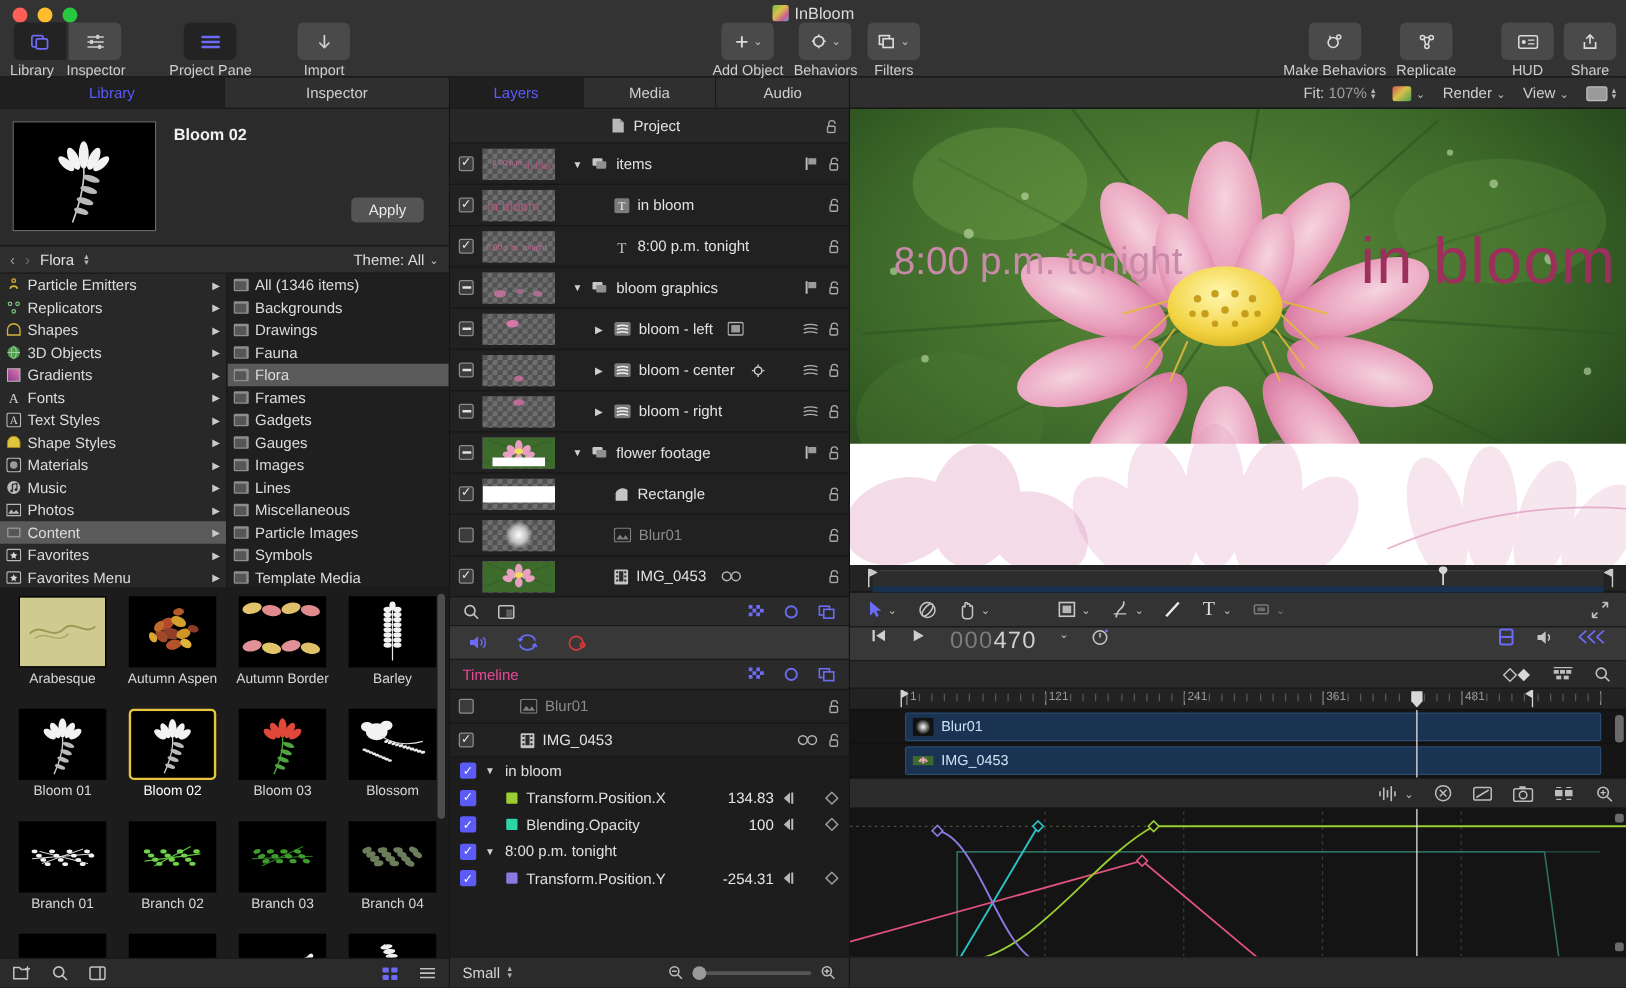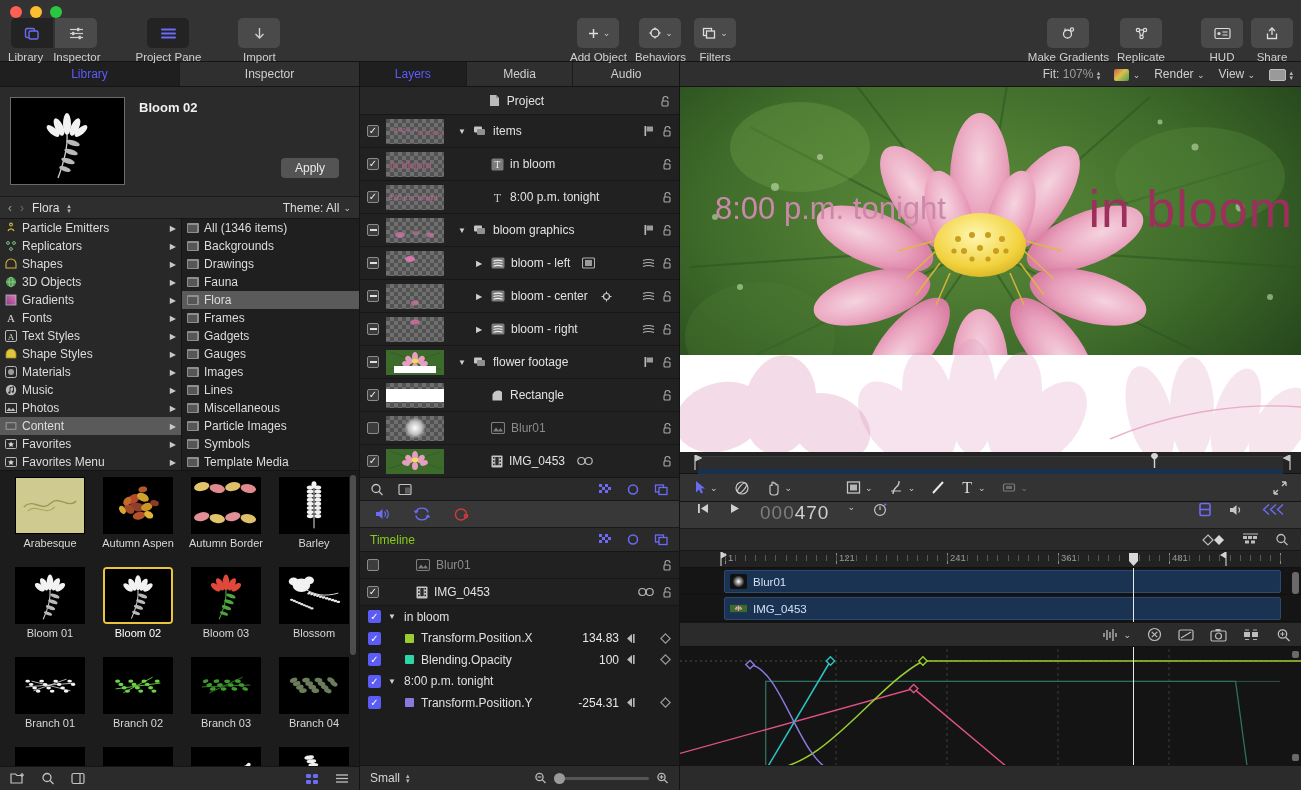--- a/index.html
+++ b/index.html
@@ -93,21 +93,21 @@
      linear-gradient(45deg,#6f6f6f 25%,transparent 25%,transparent 75%,#6f6f6f 75%),
      linear-gradient(45deg,#6f6f6f 25%,#525252 25%,#525252 75%,#6f6f6f 75%);
      background-size:8px 8px; background-position:0 0,4px 4px; position:relative; overflow:hidden;}
   .lname{ flex:1; display:flex; align-items:center; gap:6px; overflow:hidden;}
   .tri{ width:9px; font-size:8px; color:#cfcfcf;}
   .rightic{ display:flex; gap:7px; align-items:center; margin-left:auto;}
 
   .search-strip{ height:24px; background:#2a2a2a; display:flex; align-items:center; padding:0 10px; border-top:1px solid #161616; border-bottom:1px solid #161616;}
   .strip-right{ margin-left:auto; display:flex; gap:14px; align-items:center;}
   .transport{ height:27px; background:#383838; display:flex; align-items:center; padding:0 14px; gap:22px; border-bottom:1px solid #1a1a1a;}
-  .tl-head{ height:24px; background:#2a2a2a; display:flex; align-items:center; padding:0 10px; border-bottom:1px solid #161616; color:#84cc16;}
+  .tl-head{ height:24px; background:#2a2a2a; display:flex; align-items:center; padding:0 10px; border-bottom:1px solid #161616; color:#ec4899;}
   .tl-rows{ background:#212121; }
   .animstrip{ height:22px; background:#2e2e2e; display:flex; align-items:center; padding:0 10px; gap:6px; border-top:1px solid #171717; border-bottom:1px solid #171717;}
   .kf-list{ flex:1; background:#1d1d1d; overflow:hidden; min-height:0;}
   .kfrow{ height:21.5px; display:flex; align-items:center; padding:0 8px; gap:7px; font-size:12px; color:#e0e0e0;}
   .kcb{ width:13px;height:13px;border-radius:2px;background:#5b5bf5;display:flex;align-items:center;justify-content:center;color:#fff;font-size:10px;}
   .kcb:after{content:"✓";}
   .swatch{ width:9px;height:9px;border-radius:1px;}
   .kfval{ margin-left:auto; color:#e8e8e8; font-size:12px;}
   .small-strip{ height:25px; flex:0 0 25px; background:#2b2b2b; display:flex; align-items:center; padding:0 10px; border-top:1px solid #141414;}
 
@@ -148,20 +148,24 @@
 <body>
 
 <div class="app">
 
   <div class="titlebar">
     <div class="traffic">
       <span class="dot r"></span>
       <span class="dot y"></span>
       <span class="dot g"></span>
     </div>
+    <div class="win-title">
+      <span class="ficon"></span>
+      <span>InBloom</span>
+    </div>
 
     <div class="tb-group" style="left:8px; top:18px;">
       <div class="tb-item">
         <div class="tb-pair">
           <div class="tb-btn dark">
             <svg width="17" height="15" viewBox="0 0 17 15">
               <rect x="1.5" y="2.5" width="9" height="9" rx="1.5" fill="none" stroke="#6b6bf5" stroke-width="1.4"></rect>
               <rect x="5" y="5" width="9" height="8" rx="1.5" fill="#232323" stroke="#6b6bf5" stroke-width="1.4"></rect>
             </svg>
           </div>
@@ -250,21 +254,21 @@
 
     <div class="tb-group" style="right:8px; top:18px; gap:8px;">
       <div class="tb-item">
         <div class="tb-btn">
           <svg width="15" height="15" viewBox="0 0 15 15">
             <circle cx="6.5" cy="8" r="4" fill="none" stroke="#dcdcdc" stroke-width="1.3"></circle>
             <path d="M4 5.5 L4 2.5" stroke="#dcdcdc" stroke-width="1.2"></path>
             <circle cx="11" cy="3.5" r="1.6" fill="none" stroke="#dcdcdc" stroke-width="1.2"></circle>
           </svg>
         </div>
-        <span class="tb-label">Make Gradients</span>
+        <span class="tb-label">Make Behaviors</span>
       </div>
       <div class="tb-item">
         <div class="tb-btn">
           <svg width="15" height="15" viewBox="0 0 15 15">
             <g fill="none" stroke="#dcdcdc" stroke-width="1.2">
               <circle cx="4" cy="4" r="1.7"></circle>
                 <circle cx="11" cy="4" r="1.7"></circle>
                 <circle cx="7.5" cy="11" r="1.7"></circle>
               <line x1="5.2" y1="4.8" x2="6.5" y2="9.5"></line>
                 <line x1="9.8" y1="4.8" x2="8.5" y2="9.5"></line>

